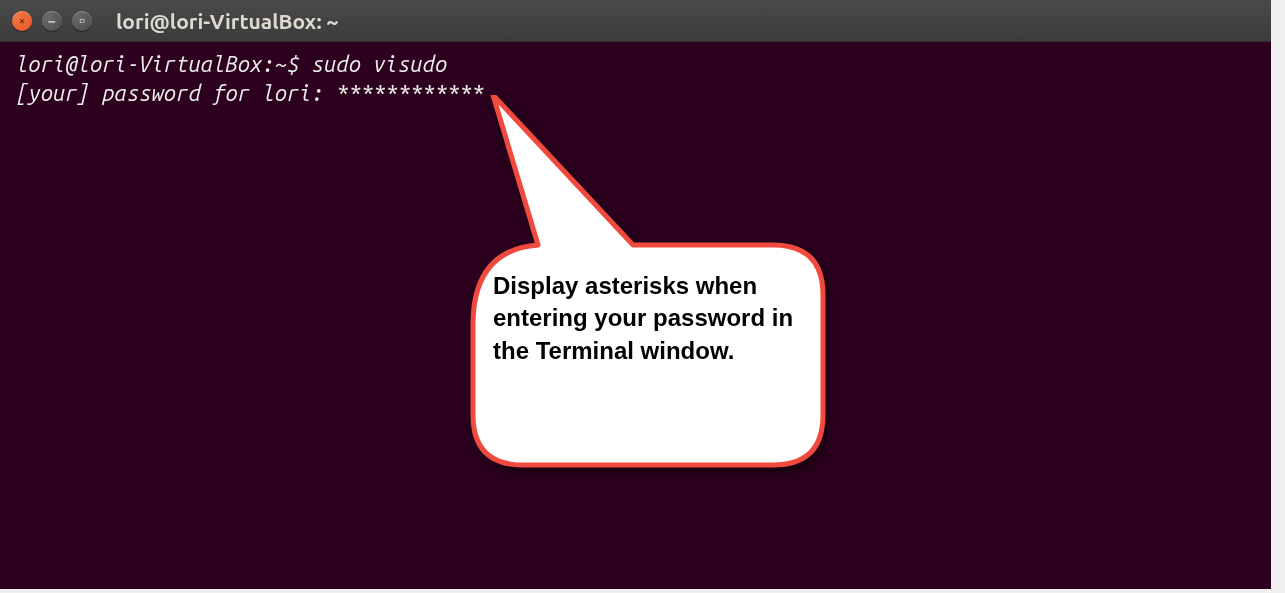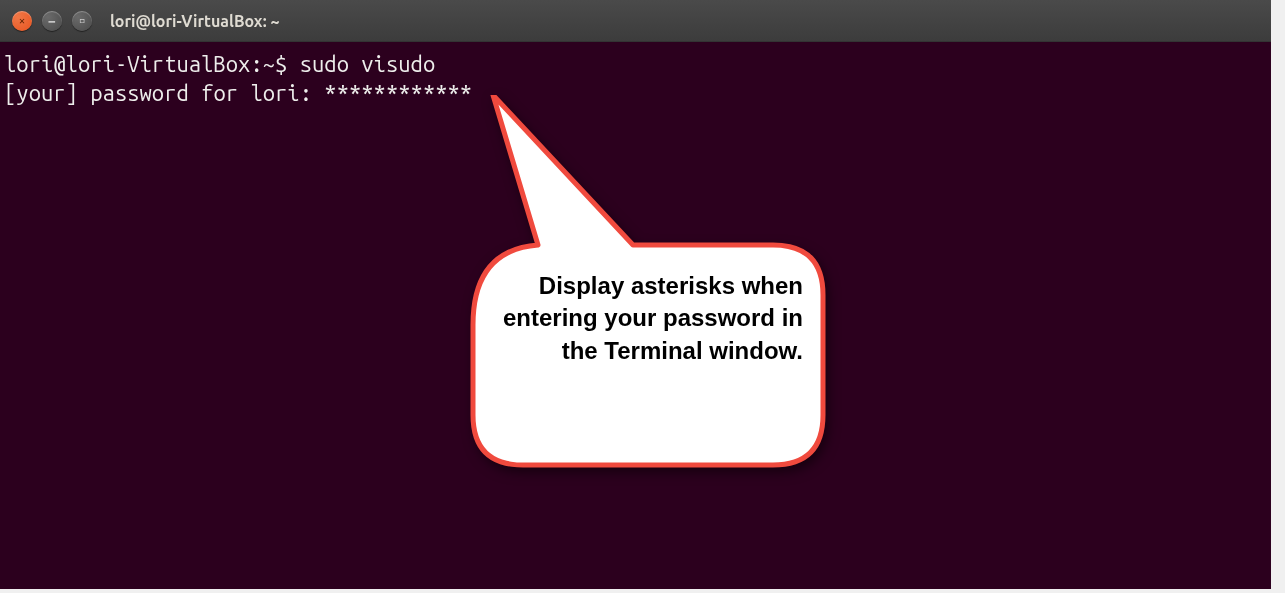--- a/index.html
+++ b/index.html
@@ -66,30 +66,31 @@
       background: radial-gradient(circle at 30% 30%, #6a6a6a, #4a4a4a);
     }
     .max-btn::before {
       content: "▫";
       color: #ccc;
       font-size: 11px;
     }
     .title-text {
       color: #dfdbd2;
       font-family: "Ubuntu", "DejaVu Sans", sans-serif;
-      font-size: 16px;
+      font-size: 21px;
       font-weight: bold;
-      margin-left: 18px;
+      margin-left: 24px;
     }
     .terminal-body {
-      padding: 8px 0 0 4px;
+      padding: 8px 0 0 15px;
       color: #eeeeec;
       font-size: 22px;
       line-height: 1.3;
       font-family: "Ubuntu Mono", "DejaVu Sans Mono", monospace;
+      font-style: italic;
     }
     .term-line {
       white-space: pre;
     }
     .callout-wrapper {
       position: absolute;
       left: 398px;
       top: 95px;
       width: 470px;
       height: 400px;
@@ -99,21 +100,21 @@
       position: absolute;
       left: 0;
       top: 0;
       filter: drop-shadow(3px 5px 6px rgba(0,0,0,0.5));
     }
     .callout-text {
       position: absolute;
       left: 95px;
       top: 175px;
       width: 310px;
-      text-align: right;
+      text-align: left;
       font-family: Arial, Helvetica, sans-serif;
       font-size: 24px;
       font-weight: bold;
       color: #000;
       line-height: 1.35;
     }
   </style>
 </head>
 <body>
 

